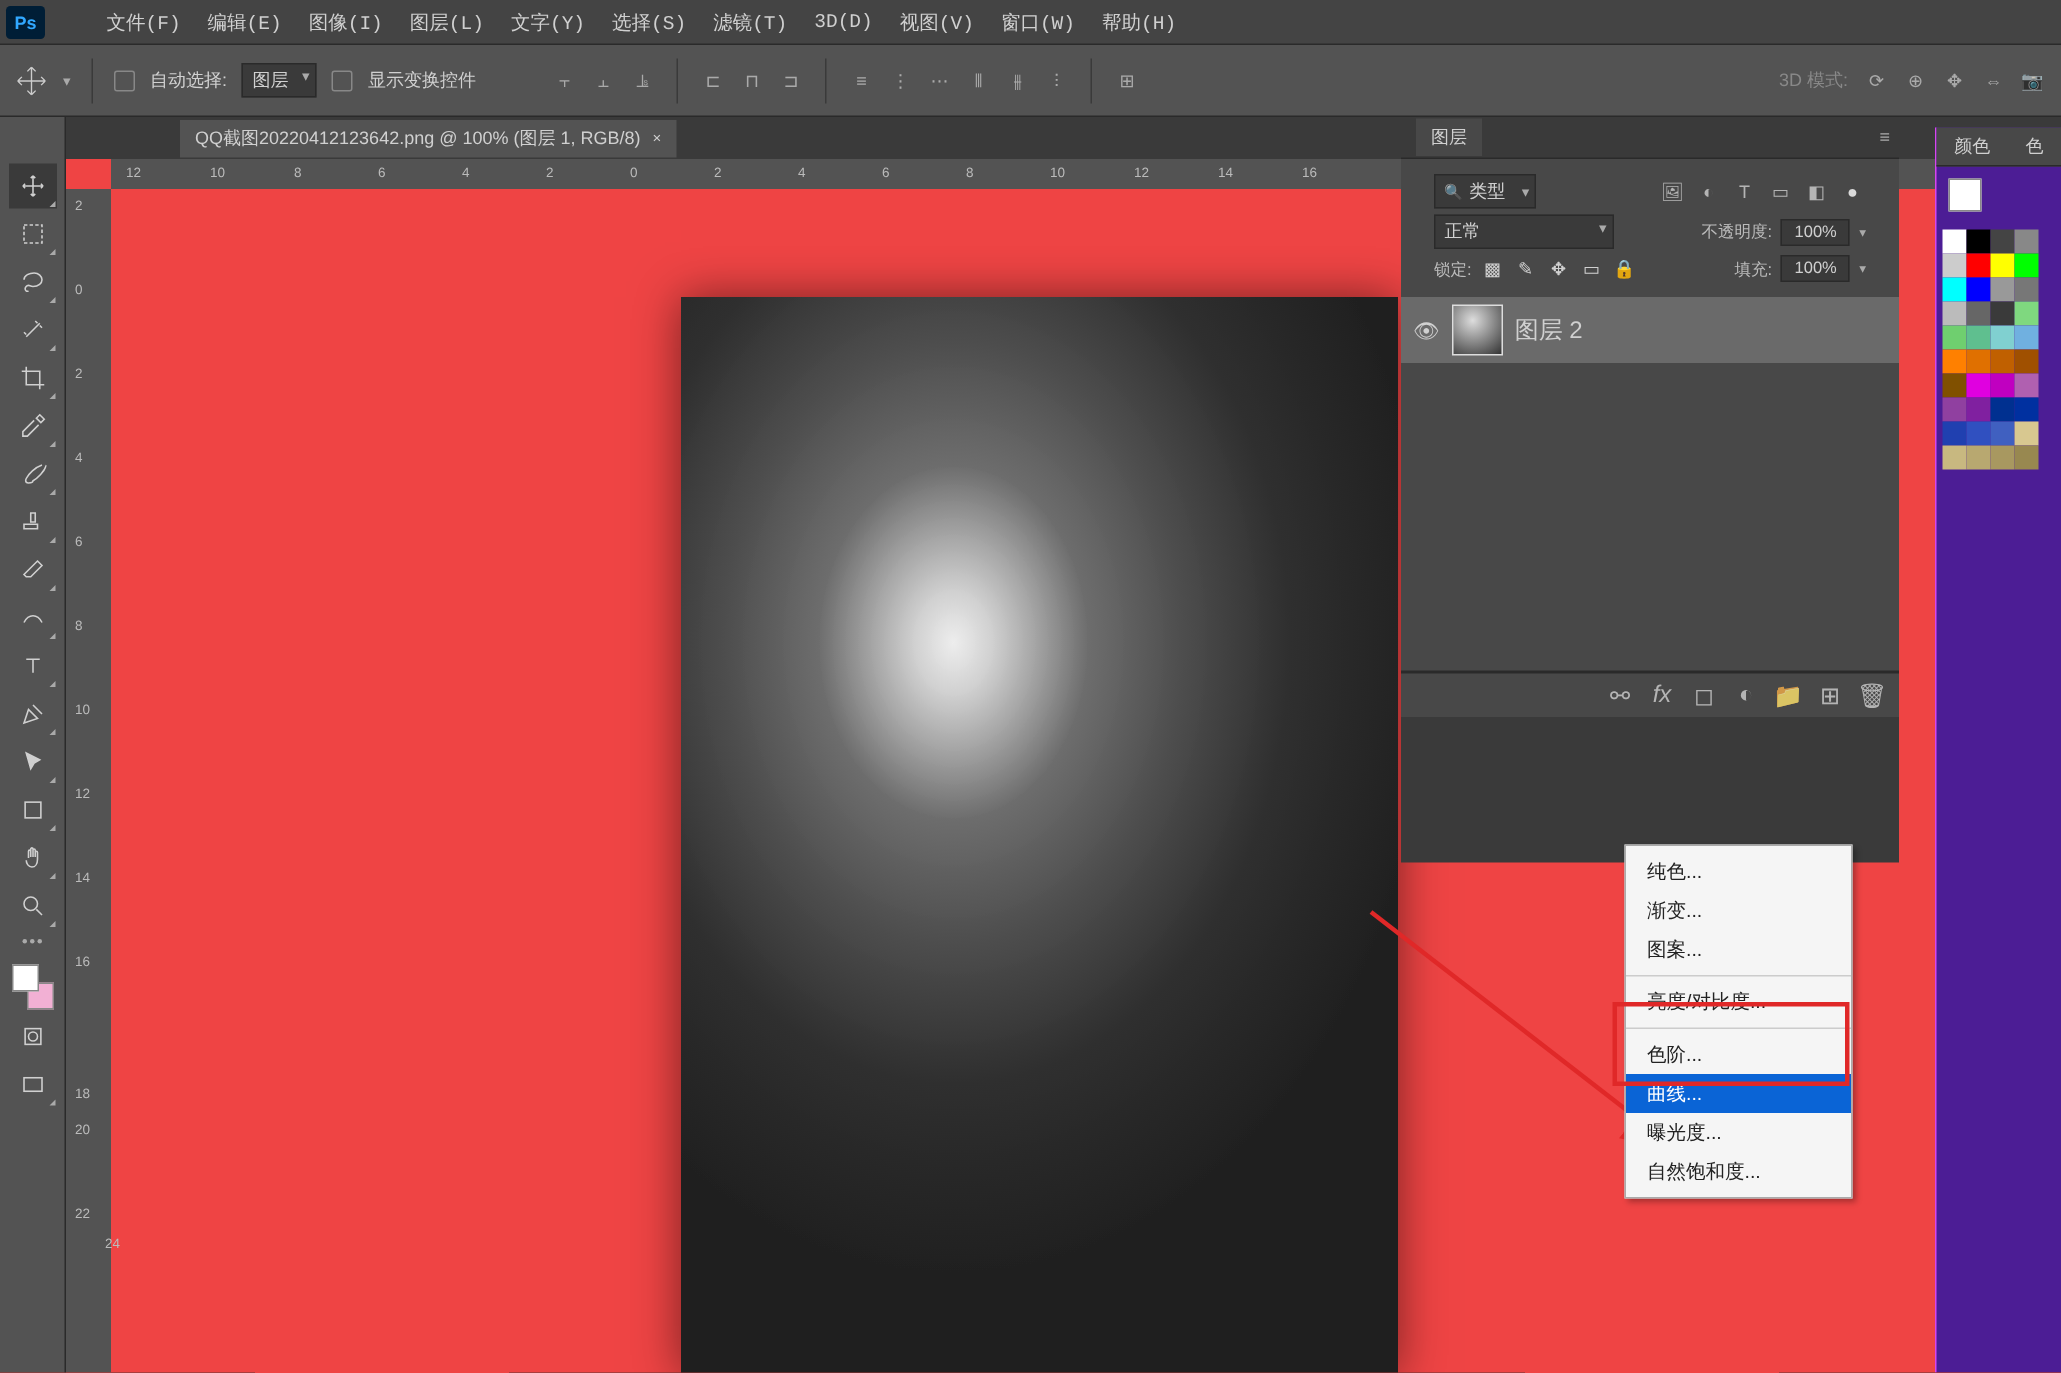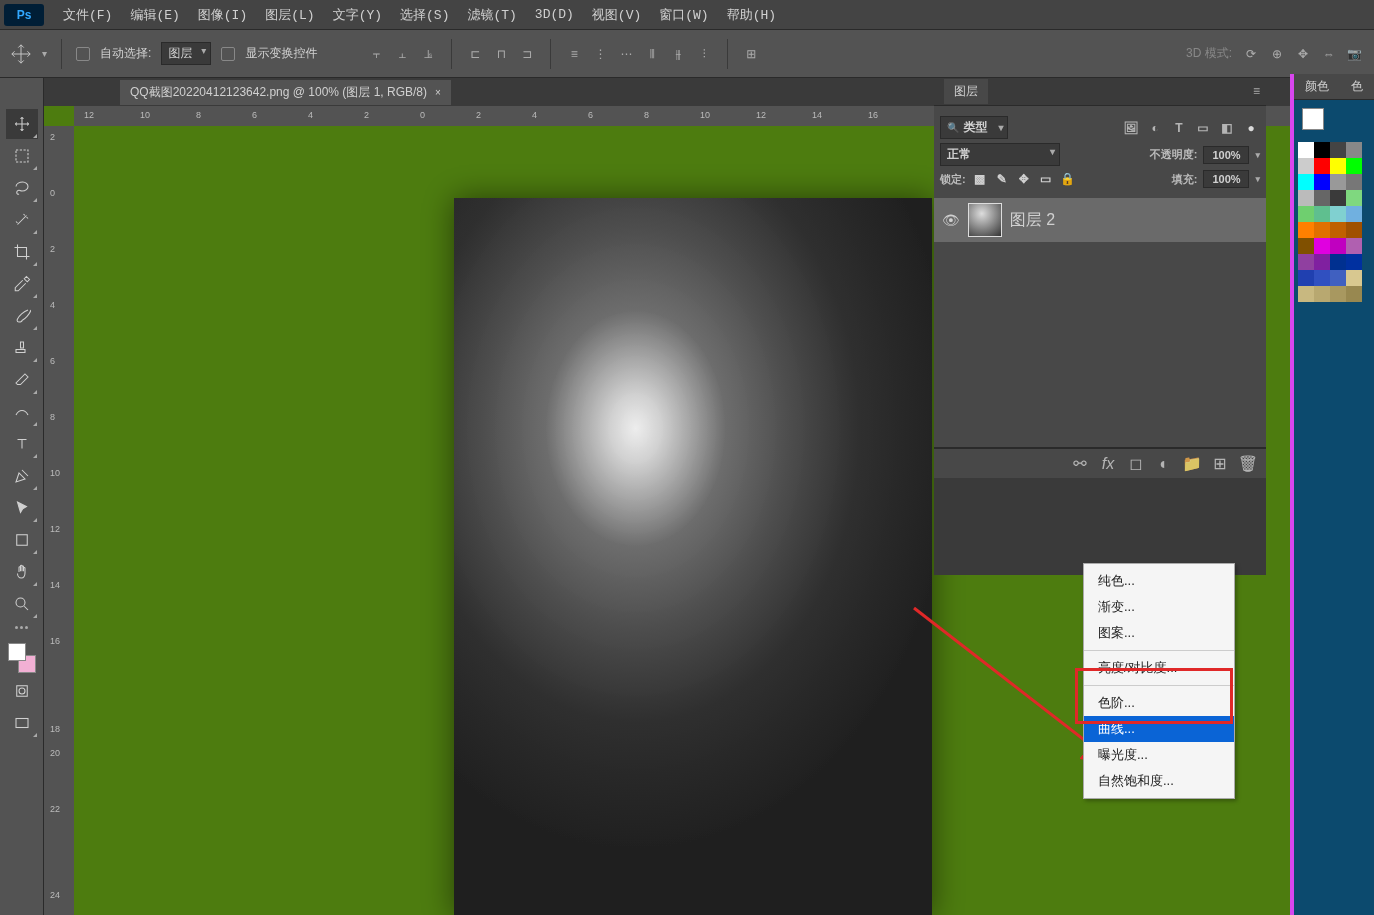--- a/index.html
+++ b/index.html
@@ -1,18 +1,18 @@
 <!DOCTYPE html>
 <html><head>
 <meta charset="utf-8">
 <style>
 * { margin:0; padding:0; box-sizing:border-box; font-family:"Microsoft YaHei",sans-serif; user-select:none; }
 body { background:#323232; color:#d0d0d0; width:1374px; height:915px; overflow:hidden; position:relative; }
 .menubar { height:30px; background:#444444; display:flex; align-items:center; padding:0 4px; font-size:13px; border-bottom:1px solid #2a2a2a;}
-.ps-logo { width:40px; height:22px; background:#001e36; color:#31a8ff; font-weight:bold; font-size:12px; display:flex; align-items:center; justify-content:center; border-radius:3px; margin-right:10px;}
+.ps-logo { width:26px; height:22px; background:#001e36; color:#31a8ff; font-weight:bold; font-size:12px; display:flex; align-items:center; justify-content:center; border-radius:3px; margin-right:32px;}
 .menu-item { padding:0 9px; cursor:default;font-family:Liberation Mono, monospace; }
 .optbar { height:48px; background:#535353; display:flex; align-items:center; border-bottom:1px solid #2a2a2a; padding:0 10px; gap:10px; font-size:12px;}
 .opt-icon { width:22px; height:22px; display:flex; align-items:center; justify-content:center; }
 .opt-sep { width:1px; height:30px; background:#3a3a3a; margin:0 4px;}
 .chk { width:14px; height:14px; border:1px solid #888; border-radius:2px;}
 .sel { background:#3a3a3a; border:1px solid #2a2a2a; padding:2px 18px 2px 6px; font-size:12px; position:relative;}
 .sel::after { content:"▾"; position:absolute; right:4px; font-size:10px; color:#aaa;}
 .align-group { display:flex; gap:8px; }
 .align-ic { width:18px; height:18px; display:flex; align-items:center; justify-content:center; opacity:.7;}
 .tab-row { height:28px; background:#3a3a3a; display:flex; align-items:center; padding-left:76px; font-size:12px;}
@@ -22,58 +22,58 @@
 .toolbar { width:44px; background:#535353; display:flex; flex-direction:column; align-items:center; padding-top:4px; border-right:1px solid #2a2a2a;}
 .tool { width:32px; height:30px; display:flex; align-items:center; justify-content:center; margin:1px 0; cursor:pointer; position:relative;}
 .tool.sel-tool { background:#3a3a3a;}
 .tool svg { width:18px; height:18px; fill:none; stroke:#d0d0d0; stroke-width:1.4; }
 .tool .tri { position:absolute; right:1px; bottom:1px; width:0; height:0; border-right:4px solid #aaa; border-top:4px solid transparent;}
 .tool-dots { display:flex; gap:2px; margin:6px 0;}
 .tool-dots span{width:3px;height:3px;background:#aaa;border-radius:50%;}
 .fgbg { position:relative; width:32px; height:34px; margin-top:6px;}
 .fgbg .fg{position:absolute;left:2px;top:2px;width:18px;height:18px;background:#fff;border:1px solid #888;}
 .fgbg .bg{position:absolute;right:2px;bottom:2px;width:18px;height:18px;background:#f2b0d4;border:1px solid #888;}
-.stage { flex:1; position:relative; background:#4d7c0f;}
+.stage { flex:1; position:relative; background:#ef4444;}
 .ruler-h { position:absolute; top:0; left:30px; right:0; height:20px; background:#535353; font-size:9px; color:#bbb;}
 .ruler-h span{position:absolute;top:4px;}
 .ruler-v { position:absolute; top:20px; left:0; width:30px; bottom:0; background:#535353; font-size:9px; color:#bbb;}
 .ruler-v span{position:absolute;left:6px;}
 .canvas { position:absolute; top:120px; left:410px; width:478px; height:720px; background:
   radial-gradient(ellipse 320px 420px at 38% 32%, #e8e5e2 0%, #cfcac5 8%, #aca69f 16%, #746e67 28%, #565048 48%, #3a342e 70%, #2a2622 100%),
   radial-gradient(ellipse 160px 200px at 50% 24%, #4a433c 0%, #2b2622 44%, transparent 68%),
   radial-gradient(ellipse 300px 150px at 62% 78%, #dcd6cf 0%, #b8b0a7 30%, #8a817a 56%, #6c635b 78%, #554d46 100%),
   linear-gradient(118deg, #8f8a82 0%, #5d564f 30%, #3c3631 58%, #28231f 100%);
   filter:grayscale(1) contrast(1.08); box-shadow:0 0 30px rgba(0,0,0,.5);}
 .arrow-line{position:absolute; pointer-events:none;}
 .right-panels { position:absolute; top:0; right:0; width:332px; bottom:0; background:#3a3a3a;}
 .pnl-tabrow{height:28px;display:flex;align-items:center;padding:0 10px;background:#3a3a3a;border-bottom:1px solid #2a2a2a;position:relative;}
 .pnl-tab{background:#484848;padding:4px 10px;font-size:12px;}
 .pnl-menu{position:absolute;right:6px;top:6px;color:#aaa;font-size:12px;}
 .pnl-body{background:#484848;padding:6px;font-size:12px;}
-.row{display:flex;align-items:center;gap:6px;margin:4px 0;font-weight:bold;}
+.row{display:flex;align-items:center;gap:6px;margin:4px 16px;}
 .search-type{display:flex;align-items:center;border:1px solid #2a2a2a;background:#3a3a3a;padding:2px 20px 2px 6px;position:relative;}
 .search-type::before{content:"🔍";font-size:10px;margin-right:4px;opacity:.7;}
 .search-type::after{content:"▾";position:absolute;right:4px;font-size:10px;color:#aaa;}
 .filter-ic{width:18px;height:18px;display:flex;align-items:center;justify-content:center;opacity:.8;}
 .blendrow .sel{flex:0 0 120px;}
 .opac-lbl{font-size:11px;color:#bbb;}
 .opac-val{background:#3a3a3a;border:1px solid #2a2a2a;padding:2px 2px;width:46px;text-align:center;font-size:11px;}
 .lock-ic{width:16px;height:16px;display:flex;align-items:center;justify-content:center;}
 .layer-list{background:#484848;min-height:250px;border-bottom:1px solid #2a2a2a;}
 .layer{display:flex;align-items:center;height:44px;background:#6a6a6a;padding:0 8px;gap:8px;}
 .eye{font-size:14px;}
 .thumb{width:34px;height:34px;background:radial-gradient(circle at 40% 30%, #ddd 0%, #999 40%, #333 100%);border:1px solid #ddd;}
 .layer-btns{height:30px;background:#484848;display:flex;align-items:center;justify-content:flex-end;gap:12px;padding:0 10px;border-top:1px solid #2a2a2a;}
 .lbtn{width:16px;height:16px;display:flex;align-items:center;justify-content:center;opacity:.8;cursor:pointer;}
 .ctx-menu{position:absolute;background:#f5f5f5;color:#222;border:1px solid #aaa;font-size:13px;padding:4px 0;min-width:150px;box-shadow:2px 2px 4px rgba(0,0,0,.3);}
 .ctx-item{padding:4px 14px;cursor:default;}
 .ctx-item.hl{background:#0a64d6;color:#fff;}
 .ctx-hr{height:1px;background:#ccc;margin:4px 0;}
 .rect-anno{position:absolute;border:3px solid #e02828;pointer-events:none;}
-.far-right{position:absolute;top:74px;right:0;bottom:0;width:84px;background:#0c4a6e;border-left:4px solid #d946ef;}
+.far-right{position:absolute;top:85px;right:0;bottom:0;width:84px;background:#4c1d95;border-left:1px solid #d946ef;}
 .fr-tab{height:26px;display:flex;align-items:center;justify-content:center;font-size:12px;background:#484848;border-bottom:1px solid #2a2a2a;}
 .swatches{display:flex;flex-wrap:wrap;padding:4px;gap:0;}
 .sw{width:16px;height:16px;}
 .props{margin-top:260px;padding:8px;font-size:12px;color:#ccc;}
 .prow{display:flex;gap:10px;margin:6px 0;align-items:center;}
 .pval{background:#3a3a3a;border:1px solid #2a2a2a;padding:2px 4px;min-width:38px;font-size:11px;}
 .collapse-chevrons{position:absolute;right:6px;top:4px;font-size:9px;color:#aaa;}
 </style>
 </head>
 <body>
@@ -296,21 +296,21 @@
         <span style="top: 174px;">4</span>
         <span style="top: 230px;">6</span>
         <span style="top: 286px;">8</span>
         <span style="top: 342px;">10</span>
         <span style="top: 398px;">12</span>
         <span style="top: 454px;">14</span>
         <span style="top: 510px;">16</span>
         <span style="top: 566px; margin-top: 32px;">18</span>
         <span style="top: 622px;">20</span>
         <span style="top: 678px;">22</span>
-        <span style="top: 764px;">24</span>
+        <span style="top: 698px; margin-left: 20px;">24</span>
       </div>
     <div class="canvas"></div>
 
     <svg class="arrow-line" style="left:860px;top:510px;width:240px;height:200px;">
       <defs>
           <marker id="ah" markerWidth="12" markerHeight="12" refX="10" refY="6" orient="auto">
             <path d="M0 0L12 6L0 12z" fill="#e02828"></path>
           </marker>
         </defs>
       <line x1="10" y1="20" x2="210" y2="175" stroke="#e02828" stroke-width="3" marker-end="url(#ah)"></line>

